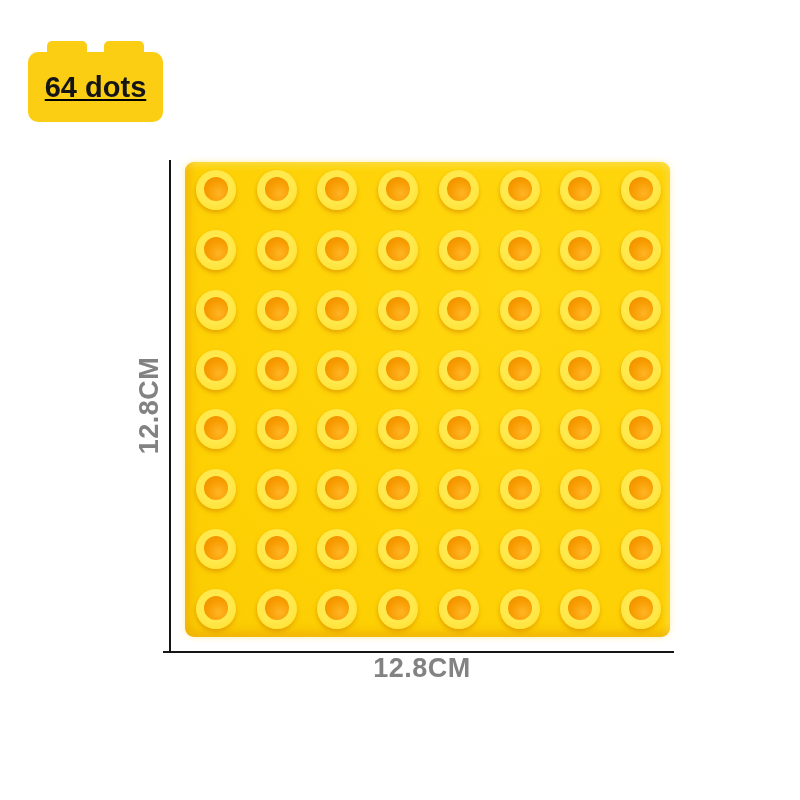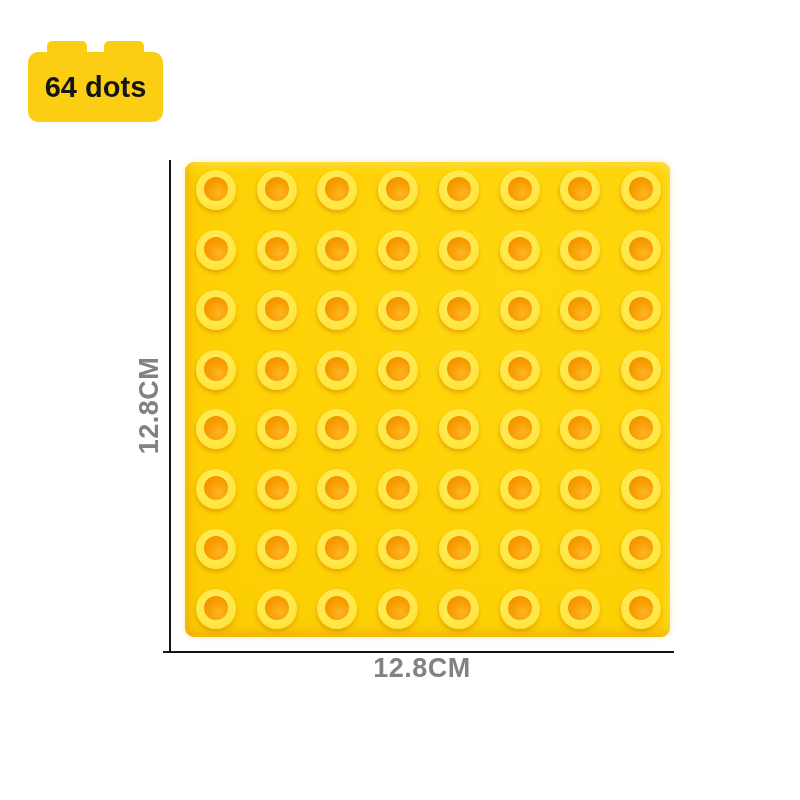--- a/index.html
+++ b/index.html
@@ -22,21 +22,21 @@
     position: absolute; top: 0; width: 40px; height: 14px;
     background: var(--badge-color, #FBCE13);
     border-radius: 5px 5px 0 0;
   }
   .badge-stud.left  { left: 19px; }
   .badge-stud.right { left: 76px; }
   .badge-body {
     position: absolute; left: 0; top: 11px; width: 135px; height: 70px;
     background: var(--badge-color, #FBCE13);
     border-radius: 10px;
-    display: flex; align-items: center; justify-content: center;
+    display: flex; align-items: center; justify-content: center; text-decoration: underline;
   }
   .badge-label {
     font-size: 29px; font-weight: bold;
     color: var(--badge-text-color, #151515);
   }
 
   
   .plate {
     position: absolute; left: 185px; top: 162px; width: 485px; height: 475px;
     border-radius: 9px;

